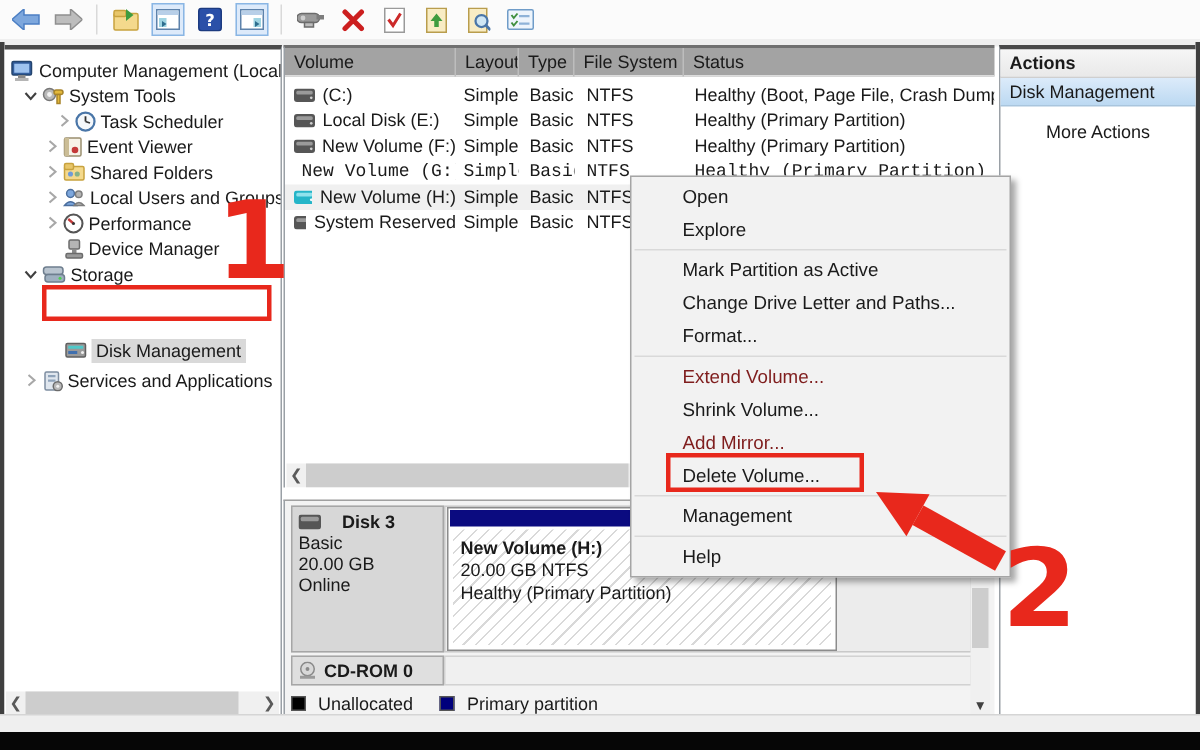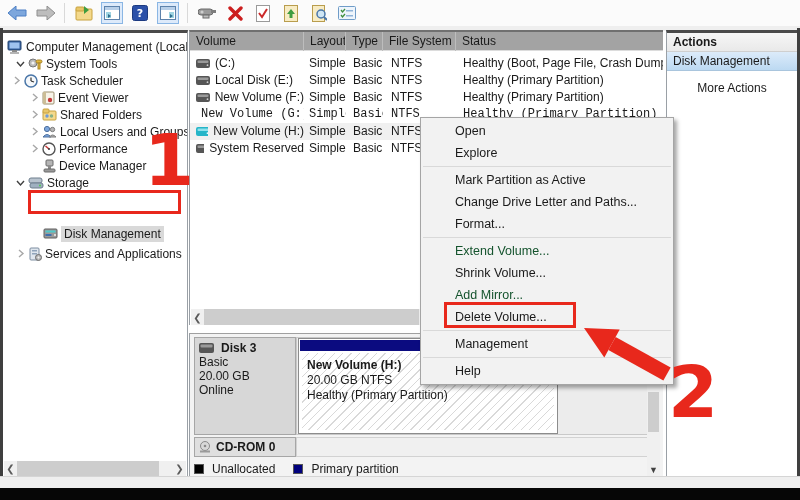--- a/index.html
+++ b/index.html
@@ -62,21 +62,21 @@
   .act-sel { height:19px; background:linear-gradient(#dcebfa,#bcd9f2); border-bottom:1px solid #a9c5dd; padding:2px 6px; }
   .act-more { margin-top:10px; text-align:center; }
 
   
   .statusstrip { position:absolute; left:0; top:476px; width:800px; height:12px; background:#efefef; border-top:1px solid #d5d5d5; }
   .blackbar { position:absolute; left:0; top:488px; width:800px; height:12px; background:#060606; }
 
   
   .menu { position:absolute; left:420px; top:117px; width:254px; background:#f2f2f2; border:1px solid #a5a5a5; box-shadow:3px 3px 4px rgba(0,0,0,.35); z-index:50; padding:2px 0; font-size:12.5px; }
   .mi { height:22px; line-height:22px; padding-left:34px; cursor:default; }
-  .mi.dis { color:#14532d; }
+  .mi.dis { color:#7f1d1d; }
   .msep { border-top:1px solid #d9d9d9; margin:2px 2px; }
 
   
   .redbox { position:absolute; border:3px solid #e8281c; z-index:60; }
   .rednum { position:absolute; color:#e8281c; font-weight:bold; font-size:72px; line-height:0.9; z-index:60; font-family:"DejaVu Sans", sans-serif; }
   .redarrow { position:absolute; z-index:60; }
 </style>
 </head>
 <body>
 
@@ -194,21 +194,21 @@
           <svg width="15" height="13">
             <circle cx="5" cy="6" r="4" fill="#b9b9b9" stroke="#777"></circle>
             <circle cx="5" cy="6" r="1.6" fill="#f2f2f2"></circle>
             <rect x="8" y="3" width="6" height="3" rx="1.5" fill="#e3b93c" stroke="#a8842a"></rect>
             <rect x="10" y="6" width="2" height="6" fill="#e3b93c" stroke="#a8842a"></rect>
           </svg>
         </span>
       <span class="tlabel">System Tools</span>
     </div>
 
-    <div class="trow" style="left:8px; top:39px;">
+    <div class="trow" style="left:34px; top:39px;">
       <span class="chev">
           <svg width="9" height="9">
             <polyline points="3,1 7,4.5 3,8" fill="none" stroke="#a8a8a8" stroke-width="1.4"></polyline>
           </svg>
         </span>
       <span class="ticon">
           <svg width="14" height="14">
             <circle cx="7" cy="7" r="6" fill="#f5f8fb" stroke="#4a76a8" stroke-width="1.5"></circle>
             <line x1="7" y1="7" x2="7" y2="3.5" stroke="#333" stroke-width="1.2"></line>
             <line x1="7" y1="7" x2="10" y2="8" stroke="#333" stroke-width="1.2"></line>
@@ -443,21 +443,21 @@
 
     <div class="hscroll" style="left:1px; top:277px; width:472px; height:16px;">
       <span class="sb-arrow">❮</span>
       <span class="sb-thumb" style="width:215px;"></span>
     </div>
   </div>
 
   <div class="diskpane">
     <div class="diskrow-bg"></div>
     <div class="diskhdr">
-      <div style="display:flex; align-items:center; gap:7px; font-weight:bold;">
+      <div style="display:flex; align-items:center; gap:14px; font-weight:bold;">
         <svg width="15" height="10">
             <rect width="15" height="10" rx="2" fill="#565656"></rect>
             <rect x="1.5" y="1.5" width="12" height="3" rx="1" fill="#9a9a9a"></rect>
           </svg>
         <span>Disk 3</span>
       </div>
       <div>Basic</div>
       <div>20.00 GB</div>
       <div>Online</div>
     </div>

